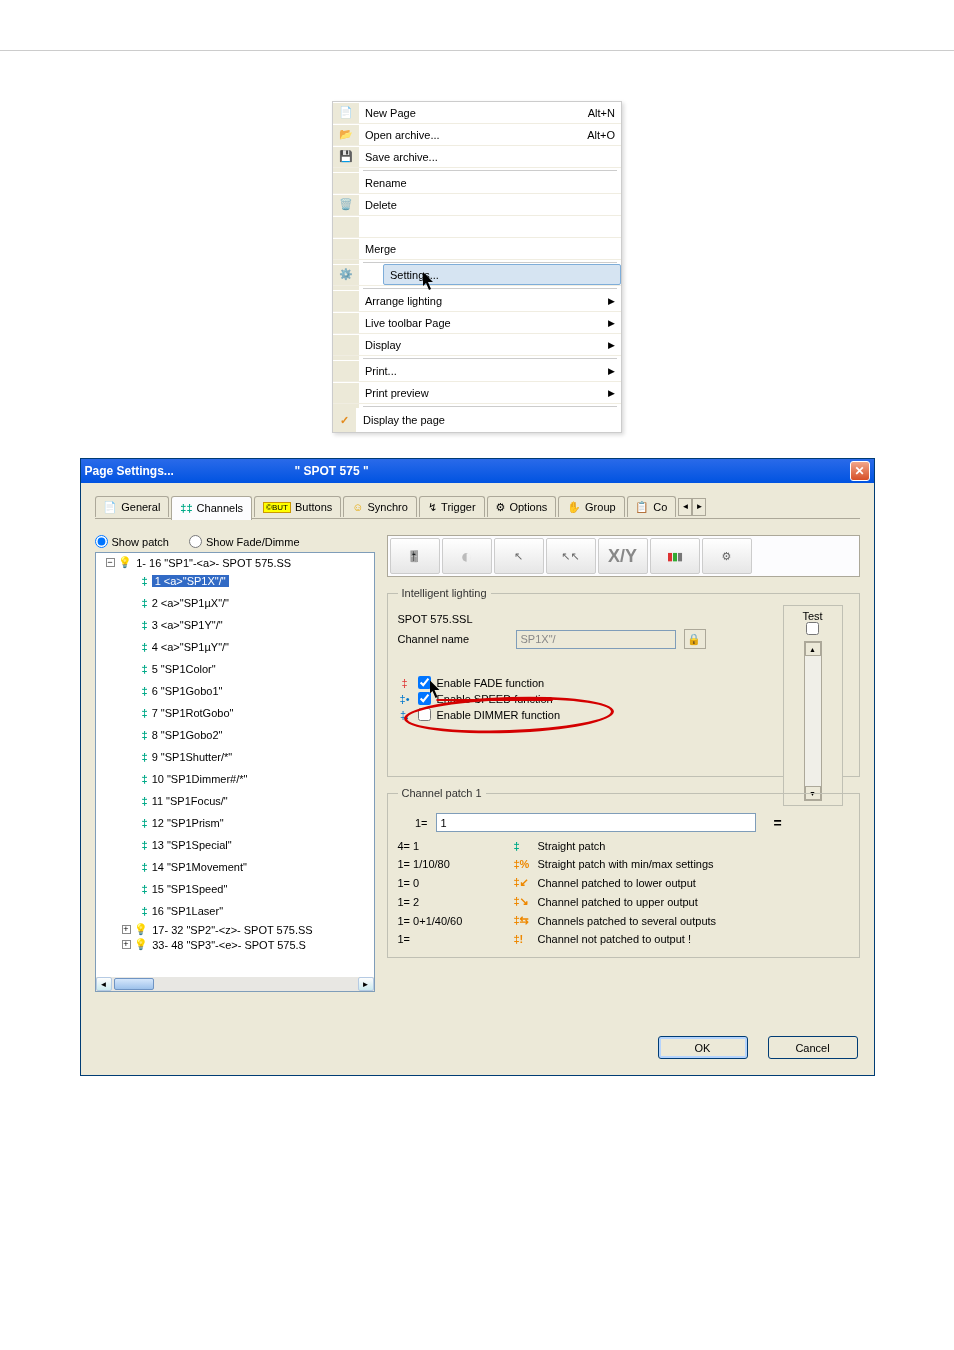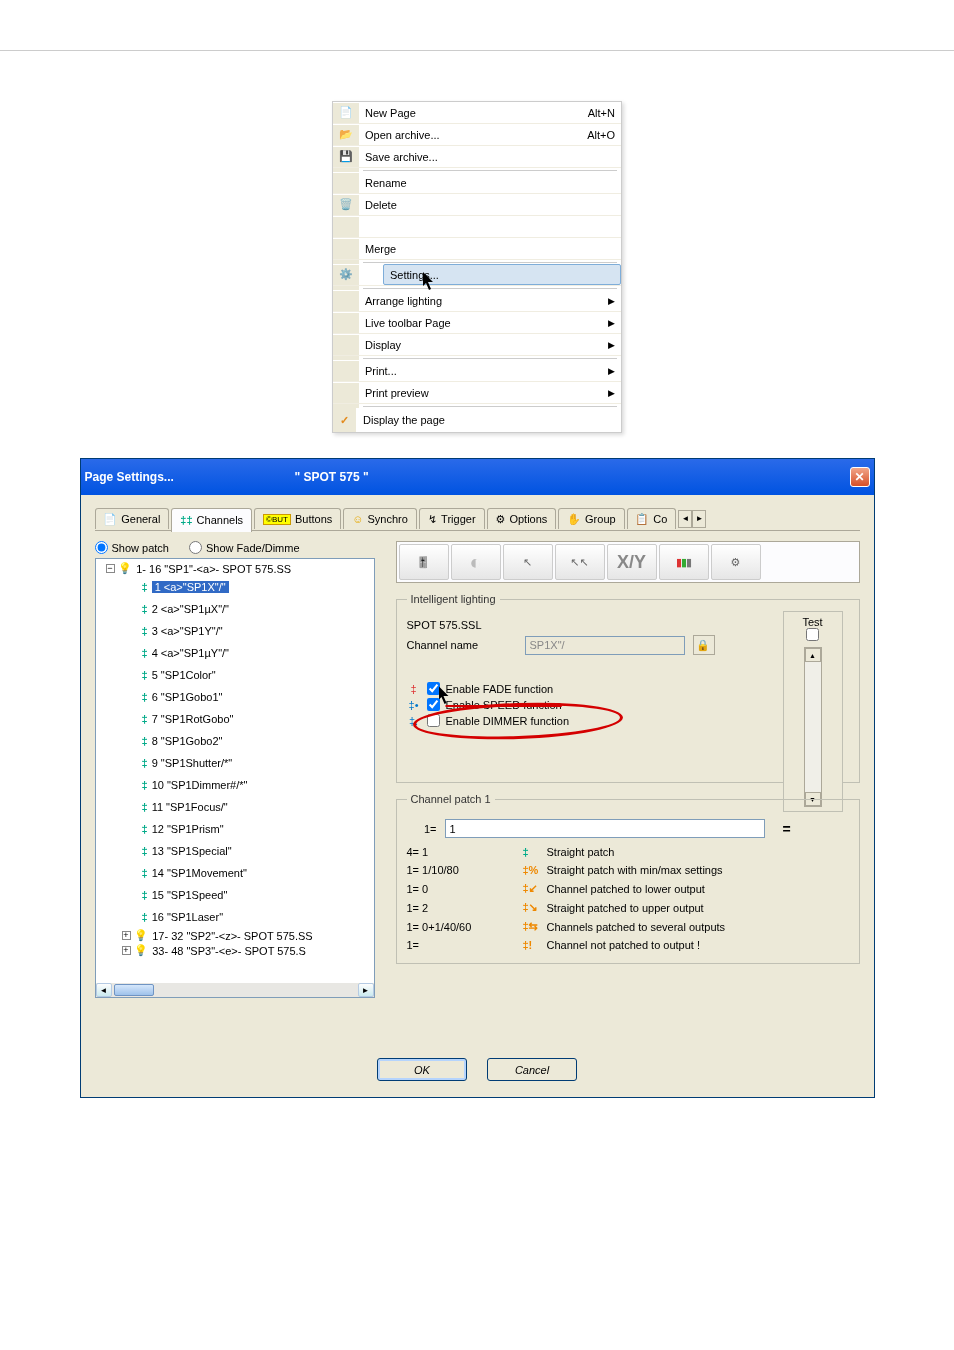--- a/index.html
+++ b/index.html
@@ -77,21 +77,21 @@
   
   .dialog {
     width: 795px;
     margin: 0 auto;
     border: 1px solid #003c74;
     background: #ece9d8;
   }
   .titlebar {
     background: linear-gradient(to bottom, #2a6ae9, #0053e1);
     color: #fff;
-    height: 36px;
+    height: 24px;
     display: flex;
     align-items: center;
     padding: 0 4px;
     font-weight: bold;
     font-size: 12px;
   }
   .titlebar .title-left { width: 210px;}
   .titlebar .title-center { flex:1; }
   .close-btn {
     width: 20px;
@@ -148,22 +148,22 @@
     background: #ece9d8;
     display: flex;
     align-items: center;
     justify-content: center;
     font-size: 8px;
   }
 
   
   .content-row {
     display: flex;
-    gap: 21px;
-    margin-top: 10px;
+    gap: 12px;
+    margin-top: 16px;
   }
   .left-panel {
     width: 280px;
   }
   .radio-row {
     display: flex;
     gap: 20px;
     margin-bottom: 4px;
   }
   .radio-item {
@@ -335,24 +335,23 @@
     display: grid;
     grid-template-columns: 110px 18px 1fr;
     row-gap: 6px;
     column-gap: 6px;
     margin-top: 8px;
     align-items:center;
   }
 
   .footer-buttons {
     display: flex;
-    justify-content: center;
+    justify-content: flex-end;
     gap: 20px;
-    margin: 60px 2px 2px 2px;
-    font-style: italic;
+    margin: 44px 2px 2px 2px;
   }
   .btn {
     width: 90px;
     height: 23px;
     border: 1px solid #003c74;
     background: #ece9d8;
     border-radius: 3px;
     display:flex; align-items:center; justify-content:center;
   }
   .btn.primary { box-shadow: 0 0 0 2px #b5d4fd inset; }
@@ -751,21 +750,21 @@
                 <span style="color: rgb(0, 170, 136); font-weight: bold;">‡</span>
                 <span>Straight patch</span>
                 <span>1= 1/10/80</span>
                 <span style="color: rgb(238, 136, 0); font-weight: bold;">‡%</span>
                 <span>Straight patch with min/max settings</span>
                 <span>1= 0</span>
                 <span style="color: rgb(238, 136, 0); font-weight: bold;">‡↙</span>
                 <span>Channel patched to lower output</span>
                 <span>1= 2</span>
                 <span style="color: rgb(238, 136, 0); font-weight: bold;">‡↘</span>
-                <span>Straight patched to upper output</span>
+                <span>Channel patched to upper output</span>
                 <span>1= 0+1/40/60</span>
                 <span style="color: rgb(238, 136, 0); font-weight: bold;">‡⇆</span>
                 <span>Channels patched to several outputs</span>
                 <span>1=</span>
                 <span style="color: rgb(238, 136, 0); font-weight: bold;">‡!</span>
                 <span>Channel not patched to output !</span>
               </div>
         </fieldset>
 
       </div>

